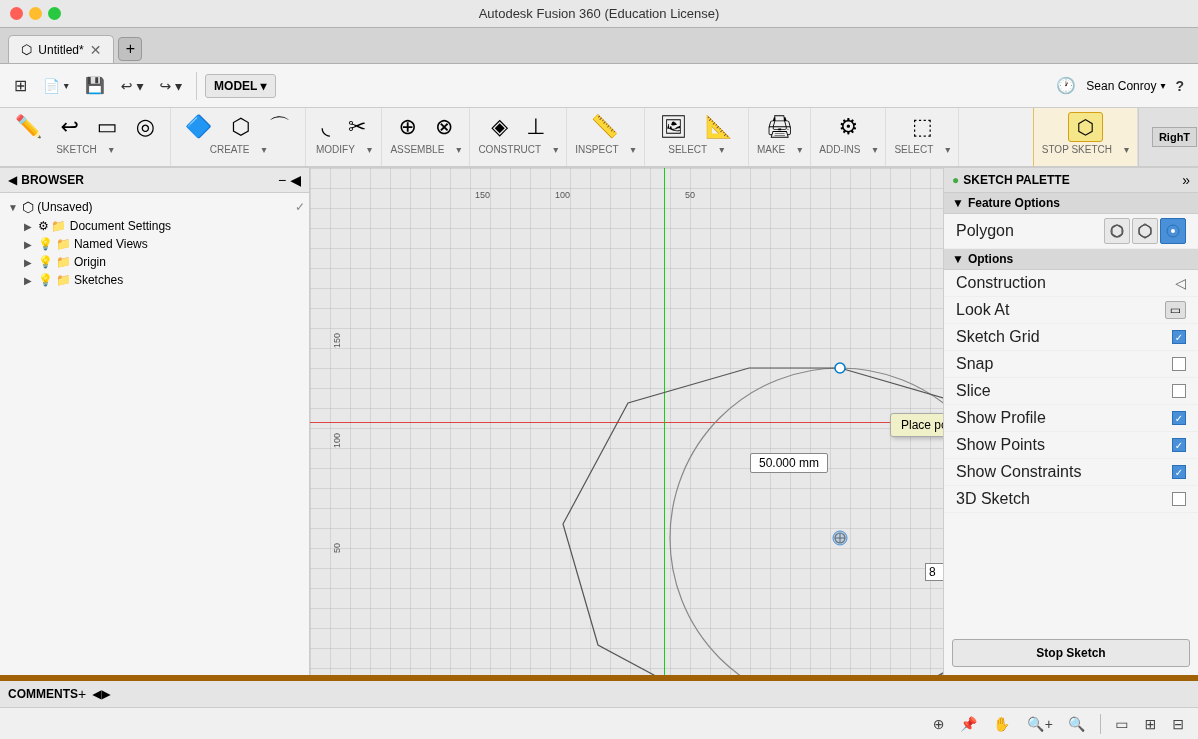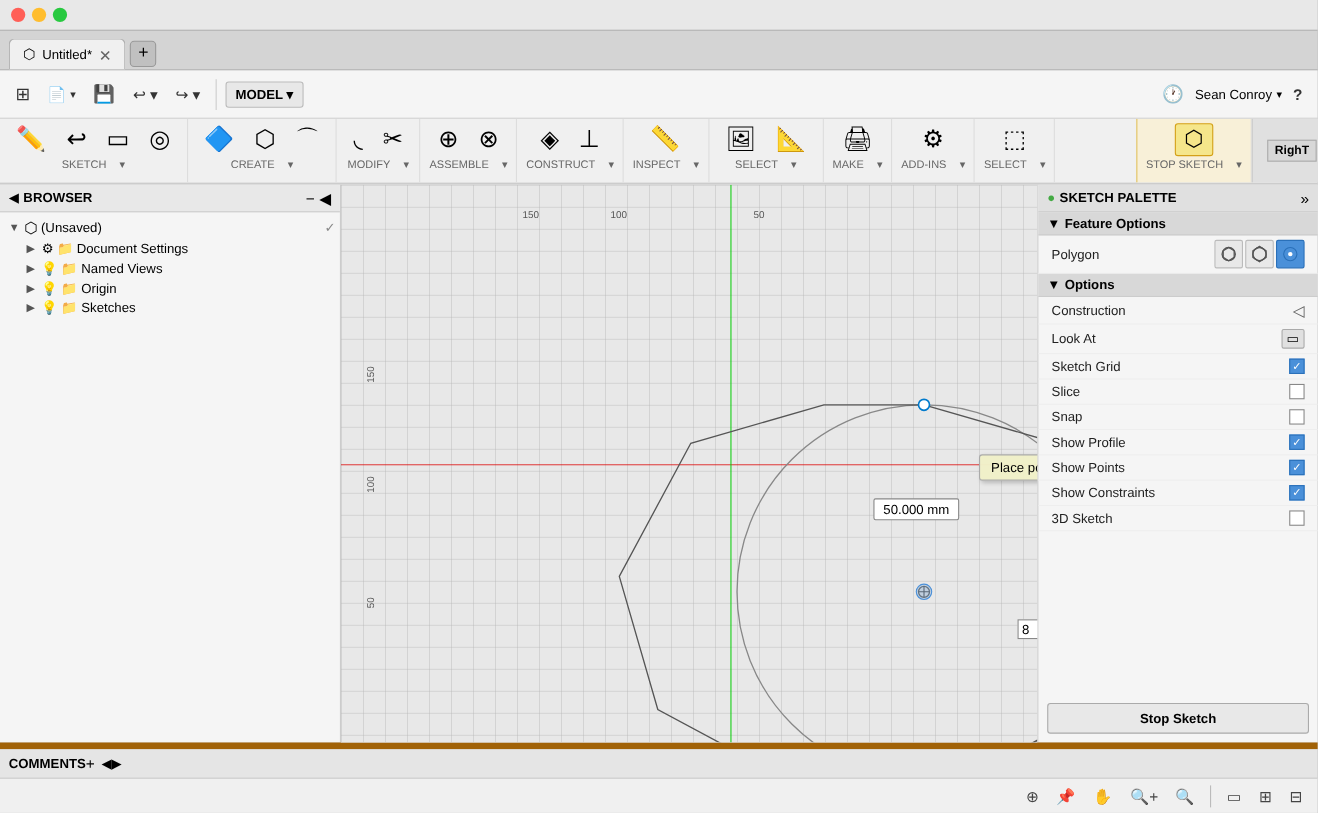--- a/index.html
+++ b/index.html
@@ -54,21 +54,21 @@
     .tooltip-label { position: absolute; background: rgba(240,240,200,0.98); border: 1px solid #aaa; padding: 4px 10px; font-size: 12px; border-radius: 3px; white-space: nowrap; box-shadow: 2px 2px 4px rgba(0,0,0,0.2); }
     .input-box { position: absolute; display: flex; align-items: center; }
     .input-box input { width: 50px; border: 1px solid #888; padding: 1px 3px; font-size: 12px; }
 
     
     .right-panel { width: 255px; background: #f5f5f5; border-left: 1px solid #ccc; display: flex; flex-direction: column; }
     .sketch-palette-header { background: #e0e0e0; padding: 4px 8px; display: flex; align-items: center; justify-content: space-between; border-bottom: 1px solid #ccc; font-weight: bold; font-size: 12px; }
     .palette-section { padding: 0; }
     .palette-section-header { background: #d8d8d8; padding: 3px 8px; font-size: 12px; font-weight: bold; display: flex; align-items: center; gap: 4px; border-bottom: 1px solid #ccc; }
     .palette-row { display: flex; align-items: center; padding: 4px 12px; border-bottom: 1px solid #eee; }
-    .palette-row-label { flex: 1; font-size: 12px; color: #222; }
+    .palette-row-label { flex: 1; font-size: 16px; color: #222; }
     .palette-row-control { display: flex; align-items: center; gap: 4px; }
     .checkbox { width: 14px; height: 14px; border: 1px solid #888; background: #fff; display: flex; align-items: center; justify-content: center; cursor: pointer; }
     .checkbox.checked { background: #4a90d9; border-color: #2a70b9; color: white; font-size: 10px; }
     .checkbox.unchecked { background: #fff; }
     .polygon-btns { display: flex; gap: 2px; }
     .poly-btn { width: 26px; height: 26px; border: 1px solid #bbb; background: #e8e8e8; cursor: pointer; display: flex; align-items: center; justify-content: center; font-size: 14px; border-radius: 2px; }
     .poly-btn.active { background: #4a90d9; border-color: #2a70b9; color: white; }
     .stop-sketch-btn { margin: 8px; padding: 6px; background: #e8e8e8; border: 1px solid #aaa; border-radius: 3px; cursor: pointer; text-align: center; font-size: 12px; font-weight: bold; }
 
     
@@ -84,20 +84,21 @@
   </style>
 </head>
 <body>
 
 <div class="title-bar">
   <div class="title-bar-buttons">
     <button class="tb-btn tb-close"></button>
     <button class="tb-btn tb-min"></button>
     <button class="tb-btn tb-max"></button>
   </div>
+  <span style="font-size:13px;color:#333;">Autodesk Fusion 360 (Education License)</span>
 </div>
 
 <div class="tab-bar">
   <div class="tab">
     <span style="font-size:13px;">⬡</span>
     <span>Untitled*</span>
     <span class="tab-close">✕</span>
   </div>
   <div class="tab-add">+</div>
 </div>
@@ -368,21 +369,21 @@
 
       <circle cx="530" cy="370" r="5" fill="none" stroke="#666" stroke-width="1.2"></circle>
       <line x1="525" y1="370" x2="535" y2="370" stroke="#555" stroke-width="1"></line>
       <line x1="530" y1="365" x2="530" y2="375" stroke="#555" stroke-width="1"></line>
 
       <circle cx="530" cy="200" r="5" fill="white" stroke="#007acc" stroke-width="1.5"></circle>
 
       <circle cx="530" cy="370" r="7" fill="rgba(100,150,200,0.3)" stroke="#4a90d9" stroke-width="1"></circle>
     </svg>
 
-    <div class="dimension-label" style="left:484px;top:285px;">
+    <div class="dimension-label" style="left:440px;top:285px;">
       <span>50.000 mm</span>
     </div>
 
     <div class="tooltip-label" style="left:580px;top:245px;">
       <span>Place point on polygon</span>
     </div>
 
     <div class="input-box" style="left:615px;top:395px;">
       <input type="text" value="8" style="">
 
@@ -452,28 +453,28 @@
       </div>
 
       <div class="palette-row">
         <span class="palette-row-label">Sketch Grid</span>
         <div class="palette-row-control">
           <div class="checkbox checked">✓</div>
         </div>
       </div>
 
       <div class="palette-row">
+        <span class="palette-row-label">Snap</span>
+        <div class="palette-row-control">
+          <div class="checkbox unchecked"></div>
+        </div>
+      </div>
+
+      <div class="palette-row">
         <span class="palette-row-label">Slice</span>
-        <div class="palette-row-control">
-          <div class="checkbox unchecked"></div>
-        </div>
-      </div>
-
-      <div class="palette-row">
-        <span class="palette-row-label">Snap</span>
         <div class="palette-row-control">
           <div class="checkbox unchecked"></div>
         </div>
       </div>
 
       <div class="palette-row">
         <span class="palette-row-label">Show Profile</span>
         <div class="palette-row-control">
           <div class="checkbox checked">✓</div>
         </div>

